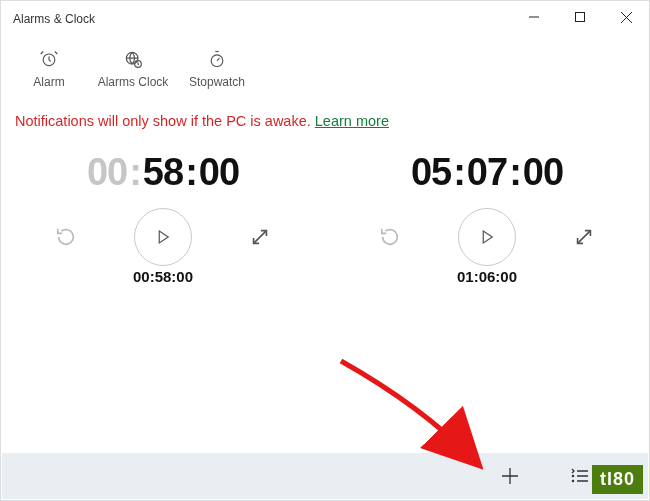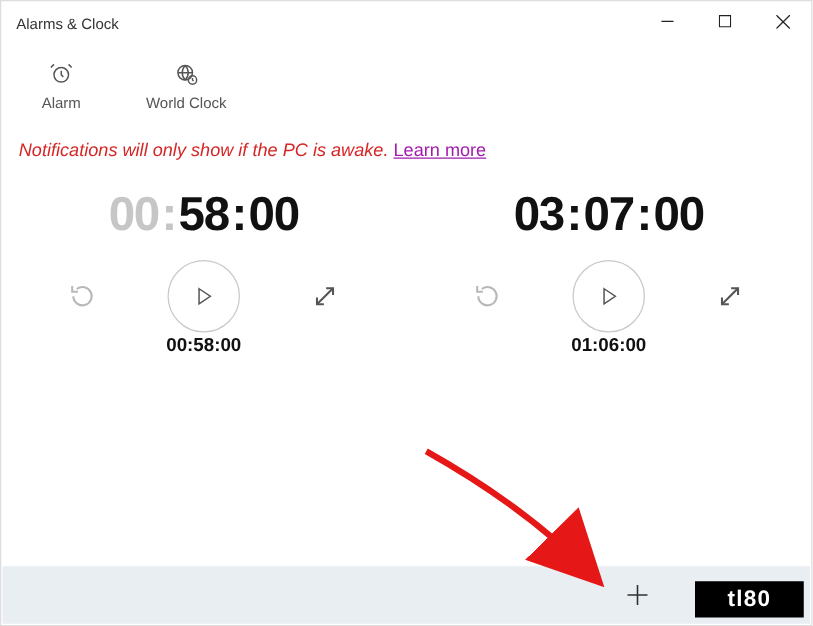--- a/index.html
+++ b/index.html
@@ -28,21 +28,21 @@
     width: 46px;
     height: 32px;
     display: flex;
     align-items: center;
     justify-content: center;
     color: #222;
   }
   .tabs {
     display: flex;
     padding: 8px 6px 0 6px;
-    gap: 16px;
+    gap: 0;
   }
   .tab {
     flex: 0 0 auto;
     width: 84px;
     display: flex;
     flex-direction: column;
     align-items: center;
     padding: 8px 0 10px 0;
     font-size: 12px;
     color: #555;
@@ -54,22 +54,22 @@
     position: absolute;
     bottom: -2px;
     left: 10px; right: 10px;
     height: 3px;
     background: #2296f3;
   }
   .notif {
     padding: 14px 14px 10px 14px;
     font-size: 14.5px;
   }
-  .notif-text { color: #d52626; font-style: italic; }
-  .notif-link { color: #a21caf; text-decoration: underline; }
+  .notif-text { color: #d52626; }
+  .notif-link { color: #15803d; text-decoration: underline; }
   .timers {
     display: flex;
     padding: 12px 10px 0 10px;
     gap: 20px;
   }
   .timer {
     flex: 1;
     display: flex;
     flex-direction: column;
     align-items: center;
@@ -128,25 +128,25 @@
     display: flex; align-items: center; justify-content: center;
     color: #333;
   }
   .arrow {
     position: absolute;
     pointer-events: none;
   }
   .watermark {
     position: absolute;
     right: 6px; bottom: 6px;
-    background: #000000;
+    background: #4d7c0f;
     color: #fff;
     font-weight: 800;
     font-size: 18px;
-    padding: 4px 26px;
+    padding: 4px 8px;
     letter-spacing: 1px;
     font-family: Arial, sans-serif;
   }
 </style>
 </head>
 <body>
 
 <div class="titlebar">
   <div class="titlebar-title">Alarms &amp; Clock</div>
   <div class="titlebar-btns">
@@ -177,21 +177,29 @@
     </svg>
     <span>Alarm</span>
   </div>
   <div class="tab">
     <svg width="20" height="20" viewBox="0 0 24 24" fill="none" stroke="#555" stroke-width="1.4">
       <circle cx="11" cy="11" r="7"></circle>
         <path d="M4 11h14M11 4a10 10 0 010 14M11 4a10 10 0 000 14"></path>
       <circle cx="18" cy="18" r="4"></circle>
         <path d="M18 16v2l1 1"></path>
     </svg>
-    <span>World Clock</span>
+    <span>Alarms Clock</span>
+  </div>
+  <div class="tab">
+    <svg width="20" height="20" viewBox="0 0 24 24" fill="none" stroke="#555" stroke-width="1.4">
+      <circle cx="12" cy="14" r="7"></circle>
+        <path d="M12 14l3-3"></path>
+        <path d="M10 3h4"></path>
+    </svg>
+    <span>Stopwatch</span>
   </div>
 </div>
 
 <div class="notif">
   <span class="notif-text">Notifications will only show if the PC is awake. </span><a href="#" class="notif-link">Learn more</a>
 </div>
 
 <div class="timers">
 
   <div class="timer">
@@ -216,21 +224,21 @@
             <path d="M13 5h6v6"></path>
             <path d="M11 19H5v-6"></path>
         </svg>
       </div>
     </div>
     <div class="subtime">00:58:00</div>
   </div>
 
   <div class="timer">
     <div class="bigtime">
-      <span>03</span><span class="colon">:</span><span>07</span><span class="colon">:</span><span>00</span>
+      <span>05</span><span class="colon">:</span><span>07</span><span class="colon">:</span><span>00</span>
     </div>
     <div class="ctrlrow">
       <div class="ctrl-small">
         <svg width="22" height="22" viewBox="0 0 24 24" fill="none" stroke="#b8b8b8" stroke-width="1.8">
           <path d="M4 12a8 8 0 1 0 3-6.3"></path>
             <path d="M3 3v5h5"></path>
         </svg>
       </div>
       <div class="play">
         <svg width="18" height="18" viewBox="0 0 24 24" fill="none" stroke="#555" stroke-width="1.6">

